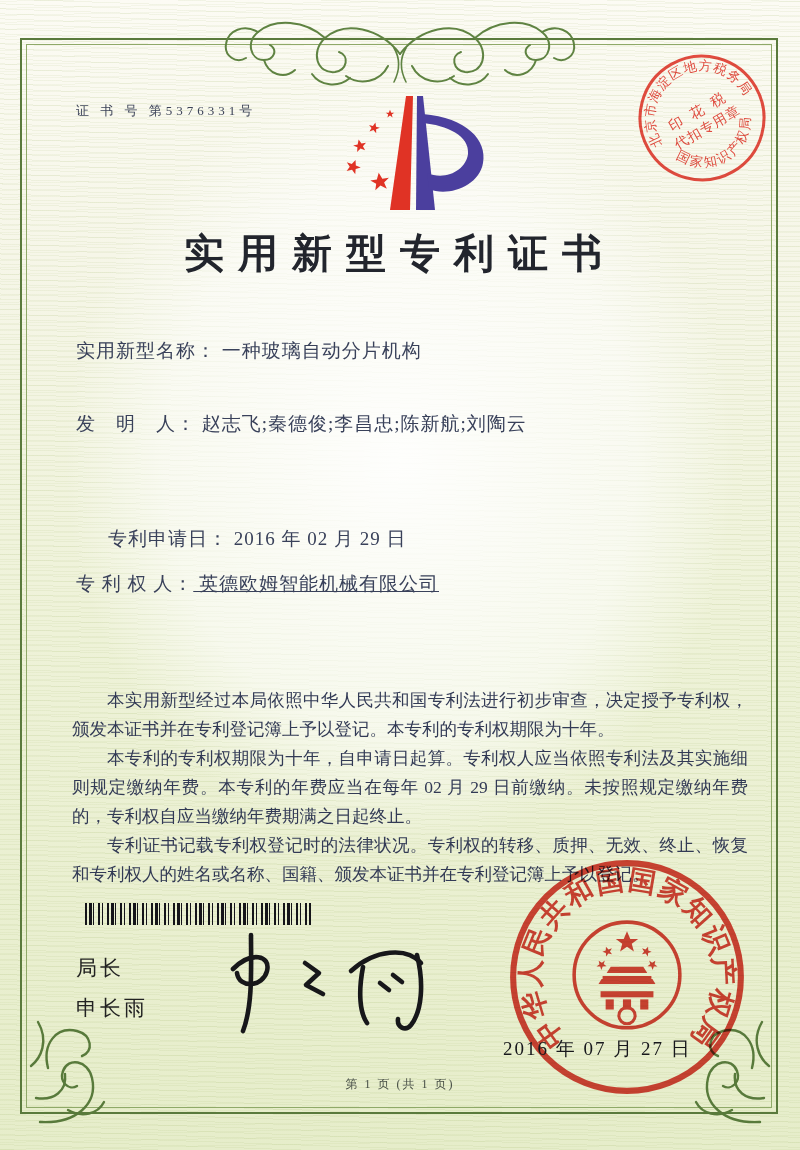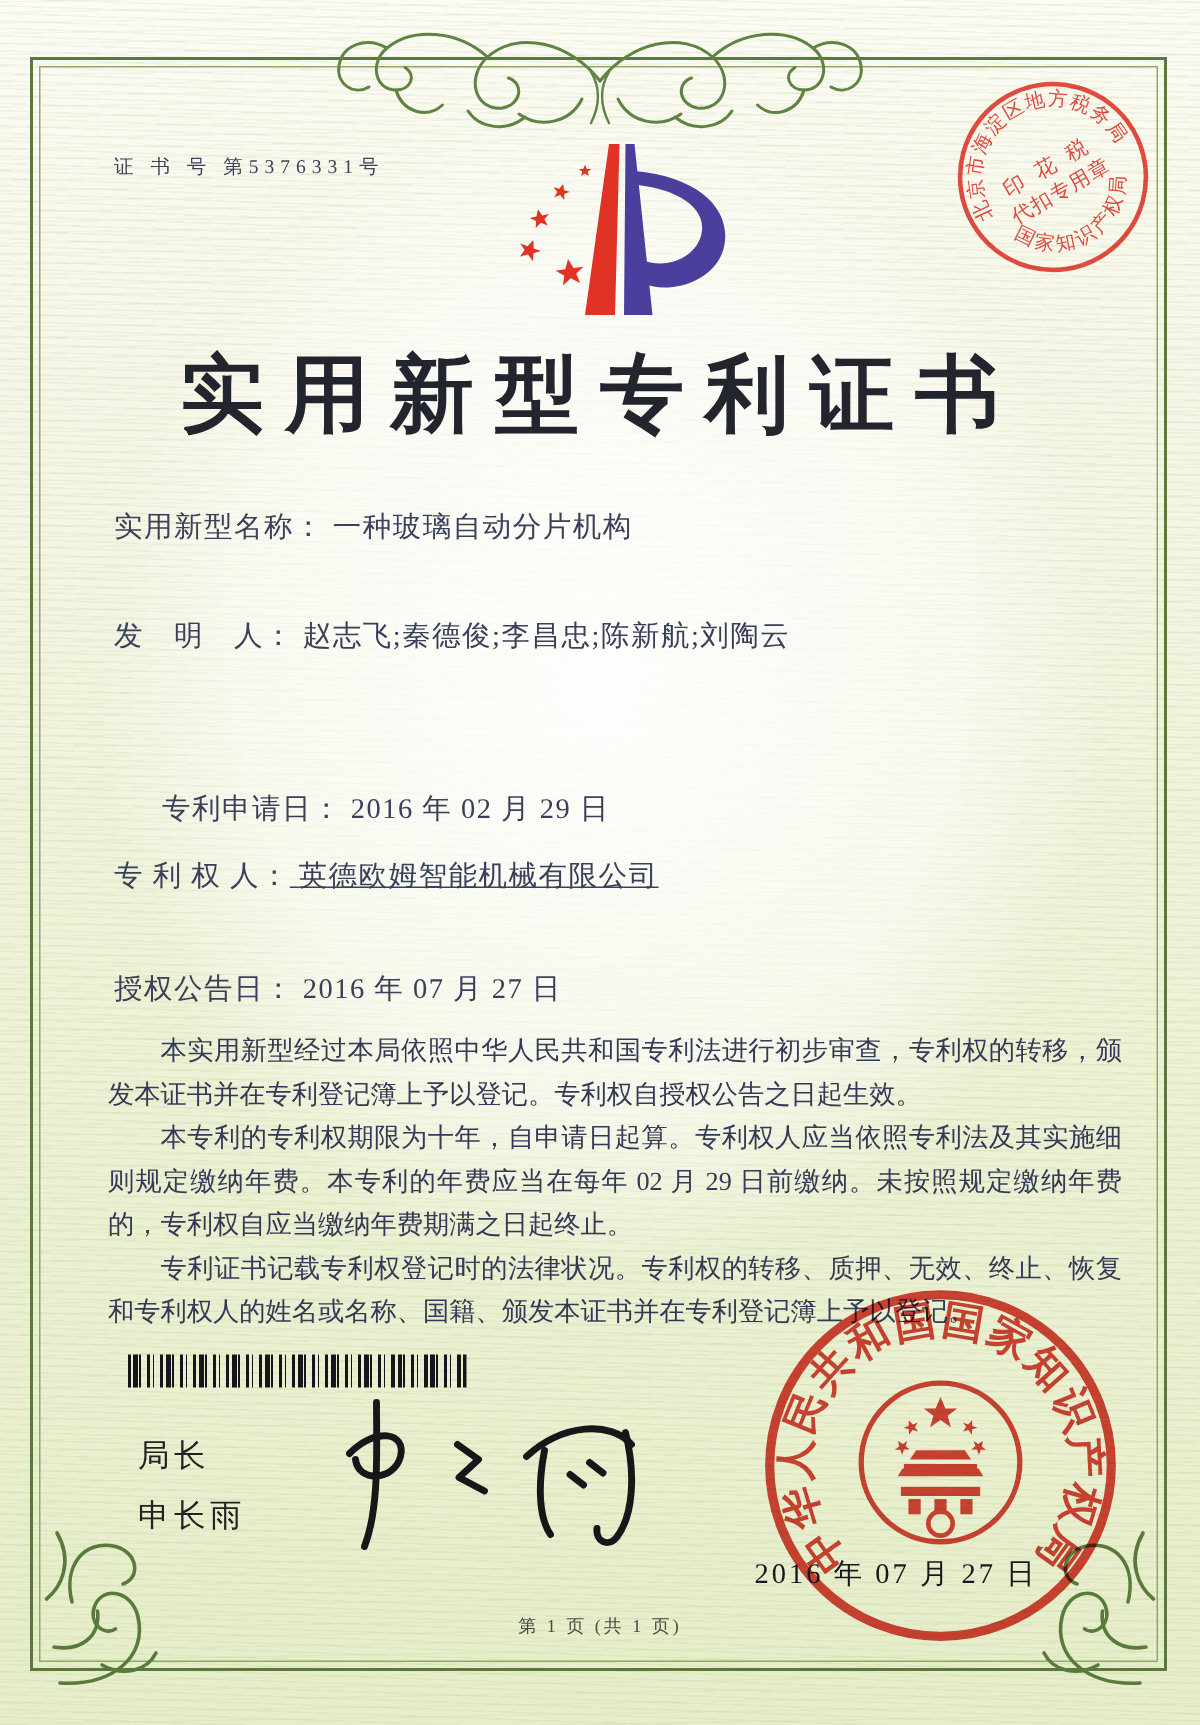--- a/index.html
+++ b/index.html
@@ -12,29 +12,29 @@
       repeating-linear-gradient(-1deg, rgba(150,175,90,0.08) 0 1px, rgba(0,0,0,0) 1px 7px),
       linear-gradient(180deg,#fcfbf4 0%,#f6f6e8 22%,#eef2d8 55%,#e6edca 100%);
   }
   .frame-outer{position:absolute;left:20px;top:38px;width:758px;height:1076px;
     border:2px solid #5a7a3c;box-sizing:border-box;}
   .frame-inner{position:absolute;left:4px;top:4px;right:4px;bottom:4px;
     border:1px solid #8fa968;}
   .ornament{position:absolute;pointer-events:none;}
   .cert-no{position:absolute;left:76px;top:102px;font-size:13px;letter-spacing:4px;color:#3c4358;}
   .title{position:absolute;left:0;top:226px;width:100%;text-align:center;
-    font-size:56px;font-weight:bold;letter-spacing:14px;color:#22252d;}
+    font-size:40px;font-weight:bold;letter-spacing:14px;color:#22252d;}
   .field{position:absolute;left:76px;font-size:19px;color:#39415a;letter-spacing:1px;white-space:nowrap;}
   .field .lab{display:inline-block;}
   .paras{position:absolute;left:72px;top:686px;width:676px;font-size:17.5px;
     line-height:29px;color:#323a55;text-align:justify;}
   .paras p{margin:0;text-indent:2em;}
   .barcode{position:absolute;left:85px;top:903px;width:226px;height:22px;
     background:repeating-linear-gradient(90deg,#15151a 0 2px,transparent 2px 4px,#15151a 4px 7px,transparent 7px 8px,#15151a 8px 9px,transparent 9px 13px,#15151a 13px 15px,transparent 15px 17px,#15151a 17px 18px,transparent 18px 22px);}
-  .signblock{position:absolute;left:92px;top:950px;font-family:Liberation Serif, serif;
+  .signblock{position:absolute;left:76px;top:950px;font-family:Liberation Mono, monospace;
     font-size:21px;color:#222;line-height:40px;letter-spacing:3px;}
   .sig-svg{position:absolute;left:205px;top:925px;}
   .seal-svg{position:absolute;left:505px;top:855px;opacity:0.92;mix-blend-mode:multiply;}
   .seal-date{position:absolute;left:503px;top:1036px;font-size:19px;color:#17181c;letter-spacing:2px;white-space:nowrap;}
   .stamp-svg{position:absolute;left:636px;top:52px;opacity:0.9;mix-blend-mode:multiply;}
   .logo-svg{position:absolute;left:333px;top:90px;}
   .footer{position:absolute;left:0;top:1076px;width:100%;text-align:center;
     font-size:12px;color:#454c44;letter-spacing:2px;}
   svg text{font-family:"Liberation Serif","DejaVu Serif",serif;}
 </style>
@@ -134,27 +134,23 @@
     <span>赵志飞;秦德俊;李昌忠;陈新航;刘陶云</span>
   </div>
   <div class="field" style="top:526px;margin-left:32px;">
     <span class="lab">专利申请日：</span>
     <span>2016 年 02 月 29 日</span>
   </div>
   <div class="field" style="top:571px;text-decoration:underline;">
     <span class="lab">专 利 权 人：</span>
     <span>英德欧姆智能机械有限公司</span>
   </div>
-  <div class="field" style="top:646px;">
-    <span class="lab">授权公告日：</span>
-    <span>2016 年 07 月 27 日</span>
-  </div>
 
   <div class="paras">
-    <p>本实用新型经过本局依照中华人民共和国专利法进行初步审查，专利权的转移，颁发本证书并在专利登记簿上予以登记。专利权自授权公告之日起生效。</p>
+    <p>本实用新型经过本局依照中华人民共和国专利法进行初步审查，决定授予专利权，颁发本证书并在专利登记簿上予以登记。本专利的专利权期限为十年。</p>
     <p>本专利的专利权期限为十年，自申请日起算。专利权人应当依照专利法及其实施细则规定缴纳年费。本专利的年费应当在每年 02 月 29 日前缴纳。未按照规定缴纳年费的，专利权自应当缴纳年费期满之日起终止。</p>
     <p>专利证书记载专利权登记时的法律状况。专利权的转移、质押、无效、终止、恢复和专利权人的姓名或名称、国籍、颁发本证书并在专利登记簿上予以登记。</p>
   </div>
 
   <div class="barcode"></div>
 
   <div class="signblock">
     <div>局长</div>
     <div>申长雨</div>
   </div>

